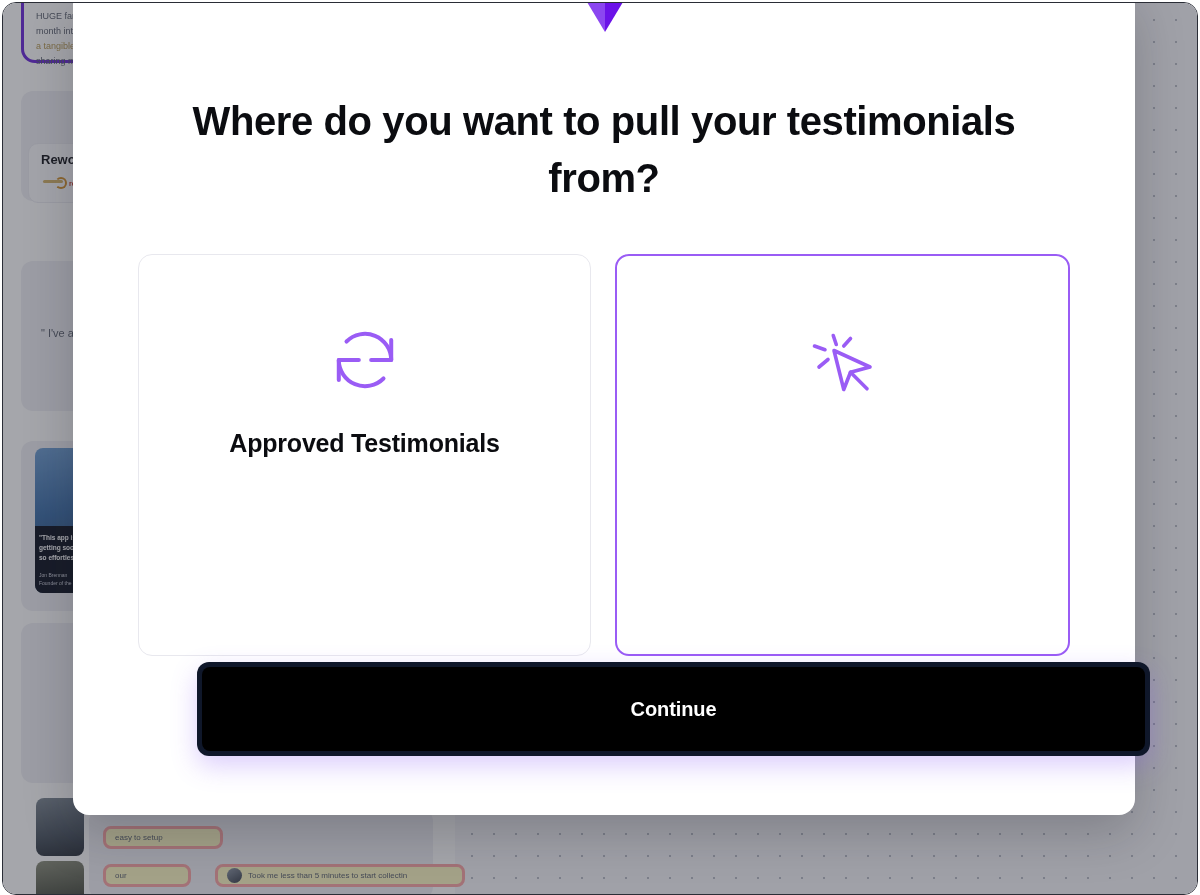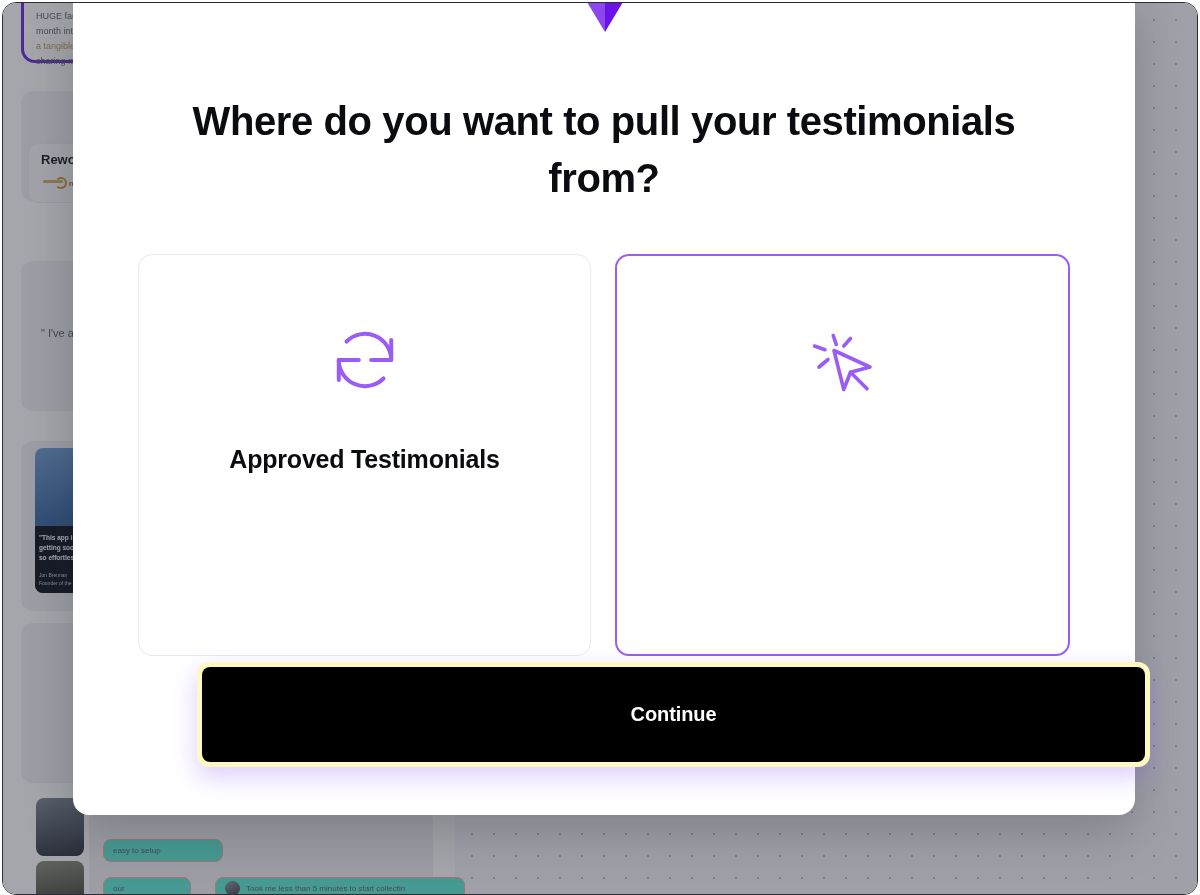--- a/index.html
+++ b/index.html
@@ -87,32 +87,31 @@
 
   .bg-photo-dark-strip {
     position: absolute;
     left: 0; right: 0; bottom: 0;
     height: 46%;
     background: #0d1220;
   }
 
   .bg-chip {
     position: absolute;
-    background: #5eead4;
-    border: 1px solid #fca5a5;
+    background: #fef9c3;
+    border: 3px solid #fca5a5;
     border-radius: 8px;
     display: flex;
     align-items: center;
     gap: 6px;
     padding: 0 9px;
     font-size: 8px;
     color: #5b616e;
     white-space: nowrap;
     overflow: hidden;
-    margin-top: 13px;
   }
 
   .bg-avatar {
     width: 15px; height: 15px;
     border-radius: 50%;
     background: linear-gradient(150deg, #8d97a5, #3a414c);
     flex: 0 0 auto;
   }
 
   .bg-quote-badge {
@@ -207,21 +206,21 @@
   }
 
   .option-icon {
     height: 86px;
     display: flex;
     align-items: center;
     justify-content: center;
   }
 
   .option-title {
-    margin-top: 42px;
+    margin-top: 26px;
     font-size: 25px;
     font-weight: bold;
     letter-spacing: -0.2px;
     color: #0b0c10;
     text-align: center;
   }
 
   .option-desc {
     margin-top: 26px;
     font-size: 19.5px;
@@ -230,23 +229,23 @@
     text-align: center;
     max-width: 380px;
   }
 
   
   #continue-wrap {
     position: absolute;
     left: 124px;
     top: 673px;
     width: 953px;
-    height: 105px;
+    height: 94px;
     border-radius: 12px;
-    background: #fef9c3;
+    background: #0f172a;
     padding: 5px;
     box-shadow: 0 10px 26px rgba(139, 92, 246, 0.30);
   }
 
   #continue-button {
     width: 100%;
     height: 100%;
     border: none;
     border-radius: 8px;
     background: #000000;

